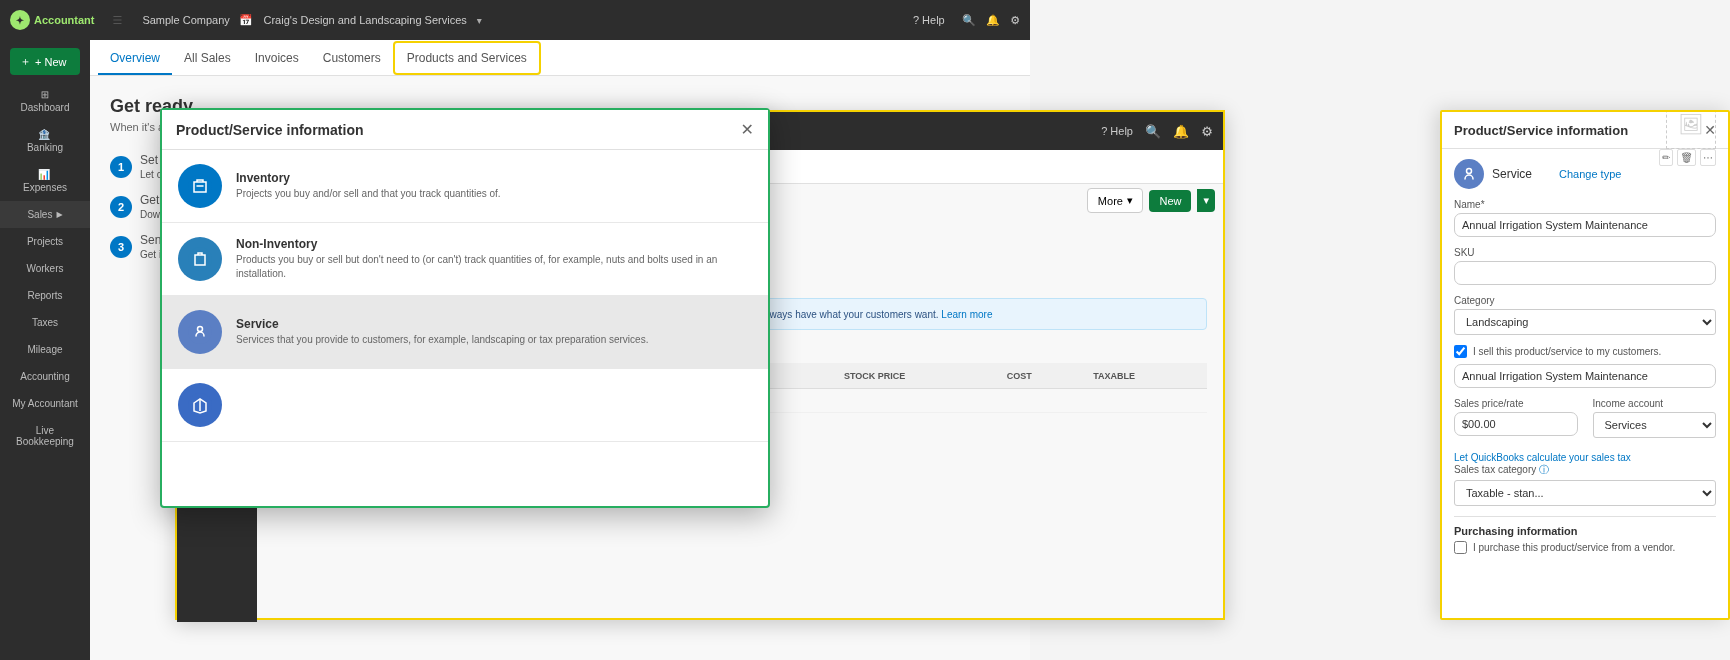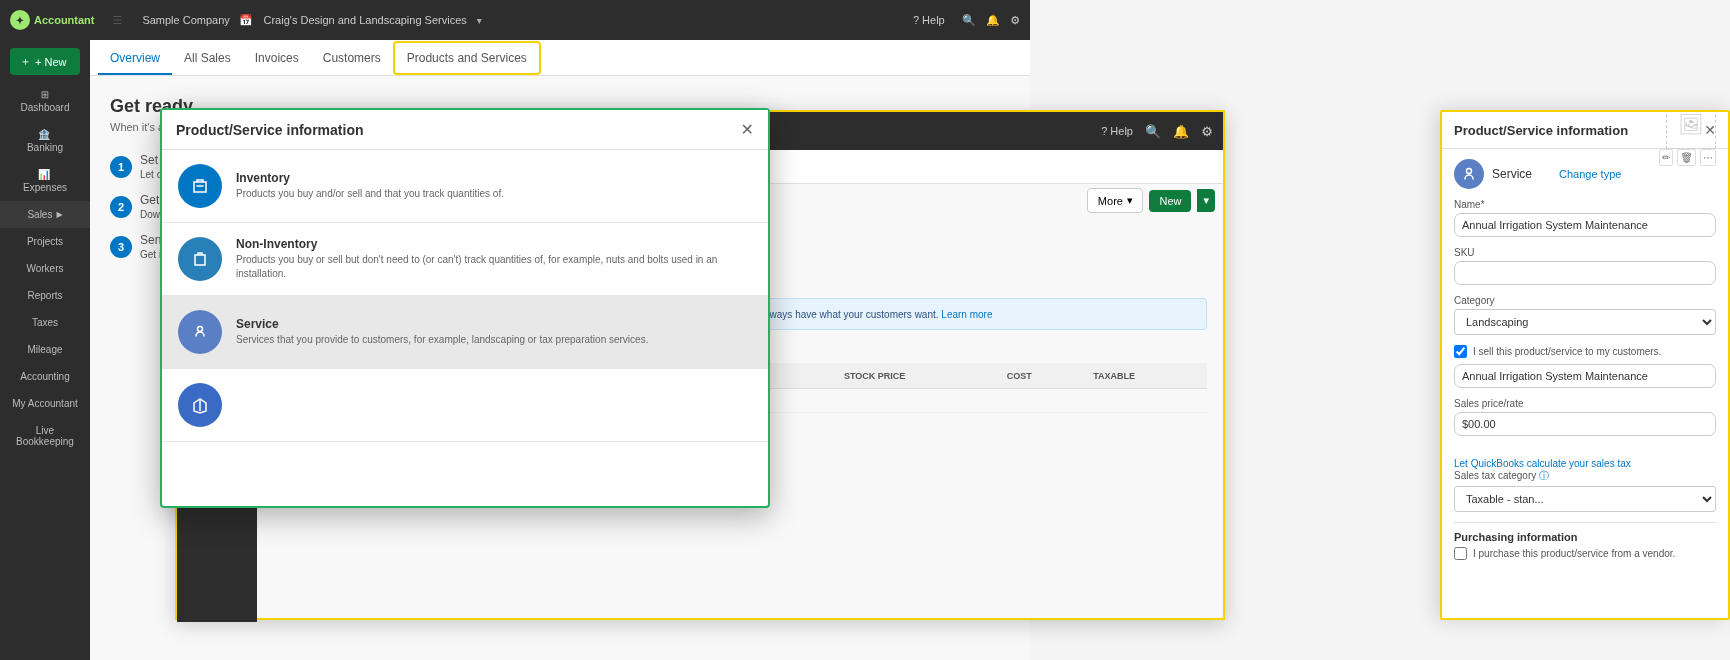--- a/index.html
+++ b/index.html
@@ -123,21 +123,21 @@
     .rp-type-row { display: flex; align-items: center; gap: 8px; margin-bottom: 10px; }
     .rp-type-icon { width: 30px; height: 30px; background: #5b7fc4; border-radius: 50%; display: flex; align-items: center; justify-content: center; }
     .rp-type-text { font-size: 12px; color: #333; font-weight: 500; }
     .rp-change-link { font-size: 11px; color: #0077c5; cursor: pointer; margin-left: 19px; }
     .rp-field { margin-bottom: 10px; }
     .rp-label { font-size: 10px; color: #555; margin-bottom: 3px; }
     .rp-input { width: 100%; border: 1px solid #ccc; border-radius: 7px; padding: 5px 7px; font-size: 11px; color: #333; }
     .rp-select { width: 100%; border: 1px solid #ccc; border-radius: 3px; padding: 5px 7px; font-size: 11px; color: #333; background: #fff; }
     .rp-row { display: flex; gap: 15px; }
     .rp-row .rp-field { flex: 1; }
-    .rp-link { font-size: 10px; color: #0077c5; cursor: pointer; margin-top: 12px; display: block; }
+    .rp-link { font-size: 10px; color: #0077c5; cursor: pointer; margin-top: 4px; display: block; }
     .rp-checkbox-row { display: flex; align-items: center; gap: 6px; margin-bottom: 6px; }
     .rp-checkbox-label { font-size: 10px; color: #555; }
     .rp-section-title { font-size: 11px; font-weight: bold; color: #333; margin: 8px 0 4px 0; border-top: 1px solid #e0e0e0; padding-top: 8px; }
     .rp-image-box { width: 50px; height: 50px; border: 1px dashed #ccc; display: flex; align-items: center; justify-content: center; color: #ccc; font-size: 20px; float: right; margin-top: -60px; }
     .rp-img-actions { float: right; margin-top: -10px; display: flex; gap: 4px; clear: right; }
     .rp-img-btn { font-size: 10px; color: #666; cursor: pointer; padding: 2px; border: 1px solid #ddd; border-radius: 2px; }
 
     
     .tab-highlight { border: 2px solid #f5d100 !important; border-radius: 4px; }
   </style>
@@ -375,21 +375,21 @@
     <div class="ps-item-icon icon-blue">
       <svg width="24" height="24" viewBox="0 0 24 24" fill="none">
           <rect width="24" height="24" rx="12" fill="#0077c5"></rect>
           <path d="M6 8h12v10H6z" stroke="#fff" stroke-width="1.5" fill="none"></path>
           <path d="M9 8V6h6v2" stroke="#fff" stroke-width="1.5"></path>
           <path d="M9 12h6" stroke="#fff" stroke-width="1.5" stroke-linecap="round"></path>
         </svg>
     </div>
     <div class="ps-item-content">
       <div class="ps-item-title">Inventory</div>
-      <div class="ps-item-desc">Products you buy and/or sell and that you track quantities of.</div>
+      <div class="ps-item-desc">Projects you buy and/or sell and that you track quantities of.</div>
     </div>
   </div>
 
   <div class="ps-item">
     <div class="ps-item-icon icon-teal">
       <svg width="24" height="24" viewBox="0 0 24 24" fill="none">
           <rect width="24" height="24" rx="12" fill="#2980b9"></rect>
           <path d="M7 8h10v10H7z" stroke="#fff" stroke-width="1.5" fill="none"></path>
           <path d="M10 8V6h4v2" stroke="#fff" stroke-width="1.5"></path>
         </svg>
@@ -478,20 +478,26 @@
 
     <div class="rp-field">
       <input class="rp-input" type="text" value="Annual Irrigation System Maintenance" style="">
     </div>
 
     <div class="rp-row">
       <div class="rp-field">
         <div class="rp-label">Sales price/rate</div>
         <input class="rp-input" type="text" value="$00.00" style="">
       </div>
+      <div class="rp-field">
+        <div class="rp-label">Income account</div>
+        <select class="rp-select">
+          <option>Services</option>
+        </select>
+      </div>
     </div>
 
     <a class="rp-link">Let QuickBooks calculate your sales tax</a>
 
     <div class="rp-field">
       <div class="rp-label">
         <span>Sales tax category</span>
         <span style="color:#0077c5;cursor:pointer;">ⓘ</span>
       </div>
       <select class="rp-select">

